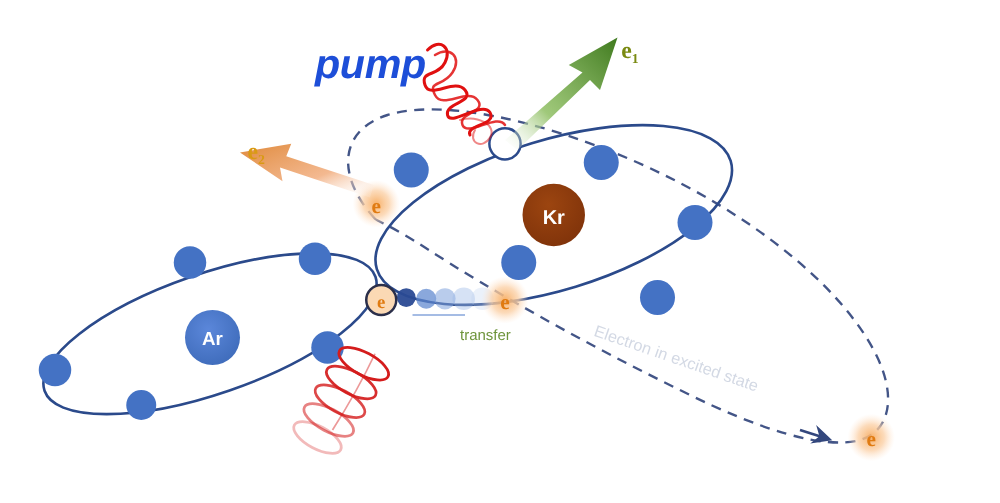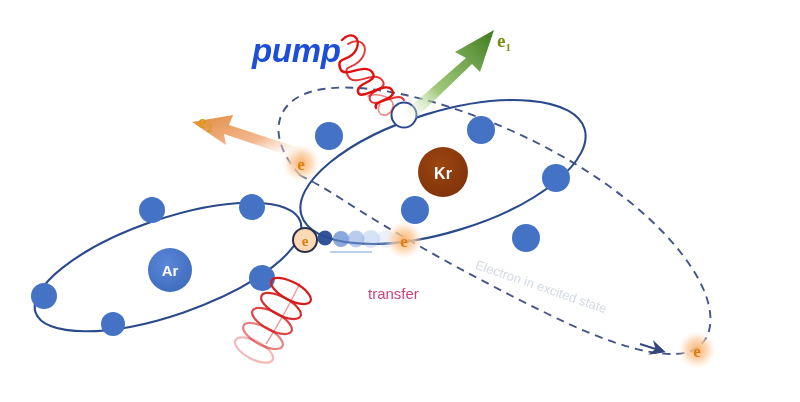--- a/index.html
+++ b/index.html
@@ -51,24 +51,23 @@
     font-family: "Liberation Serif", serif;
   }
   .lbl-e1 sub, .lbl-e2 sub {
     font-size: 11px;
     vertical-align: baseline;
     position: relative;
     top: 4px;
     left: 0px;
   }
   .lbl-transfer {
-    color: #be185d;
-    font-size: 15px;
+    color: #4d7c0f;
+    font-size: 12px;
     opacity: 0.82;
-    margin-top: 24px;
   }
   .lbl-excited {
     color: #b9c2d4;
     font-size: 13px;
     opacity: 0.62;
     transform: rotate(19deg);
     transform-origin: left top;
   }
   .nuc-text {
     font-weight: bold;

